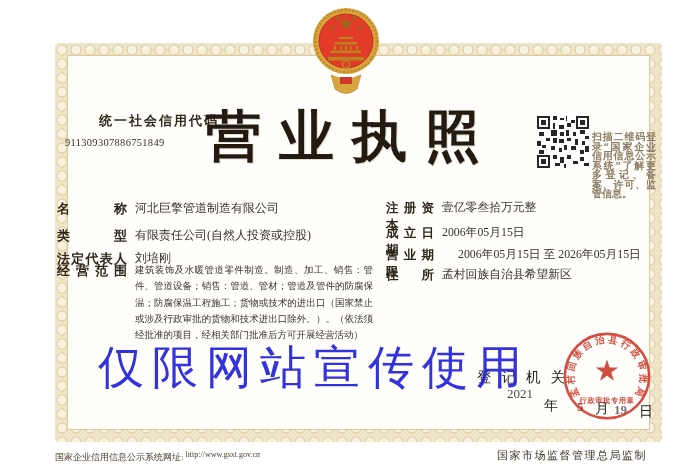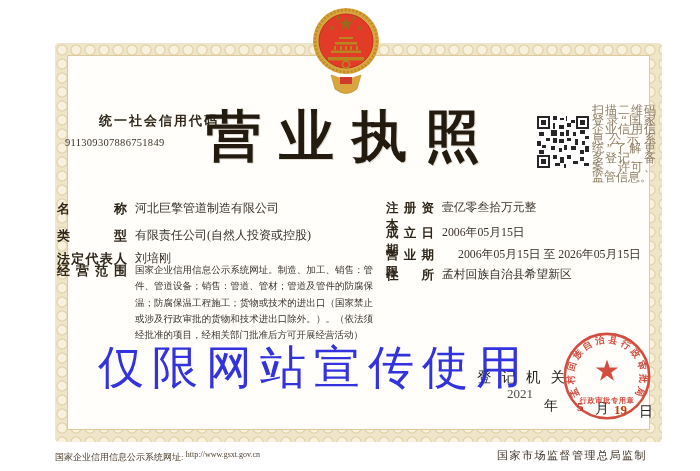--- a/index.html
+++ b/index.html
@@ -26,22 +26,22 @@
   .credit-code{ margin-top:7px; font-size:10.5px; letter-spacing:0.3px; color:#3a3128; }
   .title{
     position:absolute; left:206px; top:100px; z-index:2;
     font-family:"Liberation Sans","DejaVu Sans",sans-serif;
     font-size:55px; font-weight:bold; letter-spacing:18px; color:#241b10;
     text-shadow:1px 1px 0 #6b5a3a33;
   }
   .qr{ position:absolute; left:537px; top:116px; width:52px; height:52px; z-index:2; }
   .qr svg{ shape-rendering:crispEdges; }
   .qr-caption{
-    position:absolute; left:592px; top:106px; width:64px; z-index:2;
-    font-size:12px; line-height:9.5px; color:#8c7c64; text-align:justify;
+    position:absolute; left:592px; top:132px; width:64px; z-index:2;
+    font-size:10px; line-height:9.5px; color:#8c7c64; text-align:justify;font-weight:bold;
   }
   
   .row{ position:absolute; display:flex; gap:8px; z-index:2; }
   .flabel{
     display:inline-block; text-align:justify; text-align-last:justify;
     font-weight:bold; color:#2e261a; flex:none;
   }
   .left-row{ left:57px; }
   .left-row .flabel{ width:70px; font-size:13px; }
   .right-row{ left:386px; }
@@ -57,21 +57,21 @@
     font-size:46px; letter-spacing:8px; color:#2121dd; opacity:0.92;
     white-space:nowrap;
   }
   
   .authority{ position:absolute; left:467px; top:368px; z-index:2;
     font-size:14.5px; letter-spacing:10px; color:#1f1f1f; white-space:nowrap;margin-left:10px; }
   .yr{ position:absolute; left:507px; top:386px; font-size:13px; color:#4a4a4a; z-index:2; }
   .u-year{ position:absolute; left:544px; top:397px; font-size:14px; color:#1f1f1f; z-index:2; }
   .d-month{ position:absolute; left:577px; top:399px; font-size:13px; font-weight:bold; color:#b3392b; z-index:2; }
   .u-month{ position:absolute; left:595px; top:400px; font-size:14px; color:#1f1f1f; z-index:2; }
-  .d-day{ position:absolute; left:614px; top:402px; font-size:13px; font-weight:bold; color:#c2410c; z-index:2; }
+  .d-day{ position:absolute; left:614px; top:402px; font-size:13px; font-weight:bold; color:#737373; z-index:2; }
   .u-day{ position:absolute; left:639px; top:403px; font-size:14px; color:#1f1f1f; z-index:2; }
   .seal{ position:absolute; left:556px; top:329px; width:102px; height:100px; z-index:5; opacity:0.9; }
   
   .footer-left{ position:absolute; left:55px; top:451px; font-size:9px; color:#4a3c2c; }
   .footer-left .url{ font-size:8px; position:relative; top:-3px; }
   .footer-right{ position:absolute; left:497px; top:448px; font-size:11px; letter-spacing:1.5px; color:#3c3226; }
   .emblem{ position:absolute; left:309px; top:1px; width:74px; height:96px; z-index:8; }
 </style>
 </head>
 <body>
@@ -183,21 +183,21 @@
   <div class="row left-row r-l2">
     <span class="flabel">类型</span>
     <span class="fvalue">有限责任公司(自然人投资或控股)</span>
   </div>
   <div class="row left-row r-l3">
     <span class="flabel">法定代表人</span>
     <span class="fvalue">刘培刚</span>
   </div>
   <div class="row left-row r-l4">
     <span class="flabel">经营范围</span>
-    <span class="fvalue scope-value">国家企业信用信息公示系统网址。制造、加工、销售：管件、管道设备；销售：管道、管材；管道及管件的防腐保温；防腐保温工程施工；货物或技术的进出口（国家禁止或涉及行政审批的货物和技术进出口除外。）。（依法须经批准的项目，经相关部门批准后方可开展经营活动）</span>
+    <span class="fvalue scope-value">建筑装饰及水暖管道零件制造。制造、加工、销售：管件、管道设备；销售：管道、管材；管道及管件的防腐保温；防腐保温工程施工；货物或技术的进出口（国家禁止或涉及行政审批的货物和技术进出口除外。）。（依法须经批准的项目，经相关部门批准后方可开展经营活动）</span>
   </div>
 
   <div class="row right-row r-r1">
     <span class="flabel">注册资本</span>
     <span class="fvalue">壹亿零叁拾万元整</span>
   </div>
   <div class="row right-row r-r2">
     <span class="flabel">成立日期</span>
     <span class="fvalue">2006年05月15日</span>
   </div>

